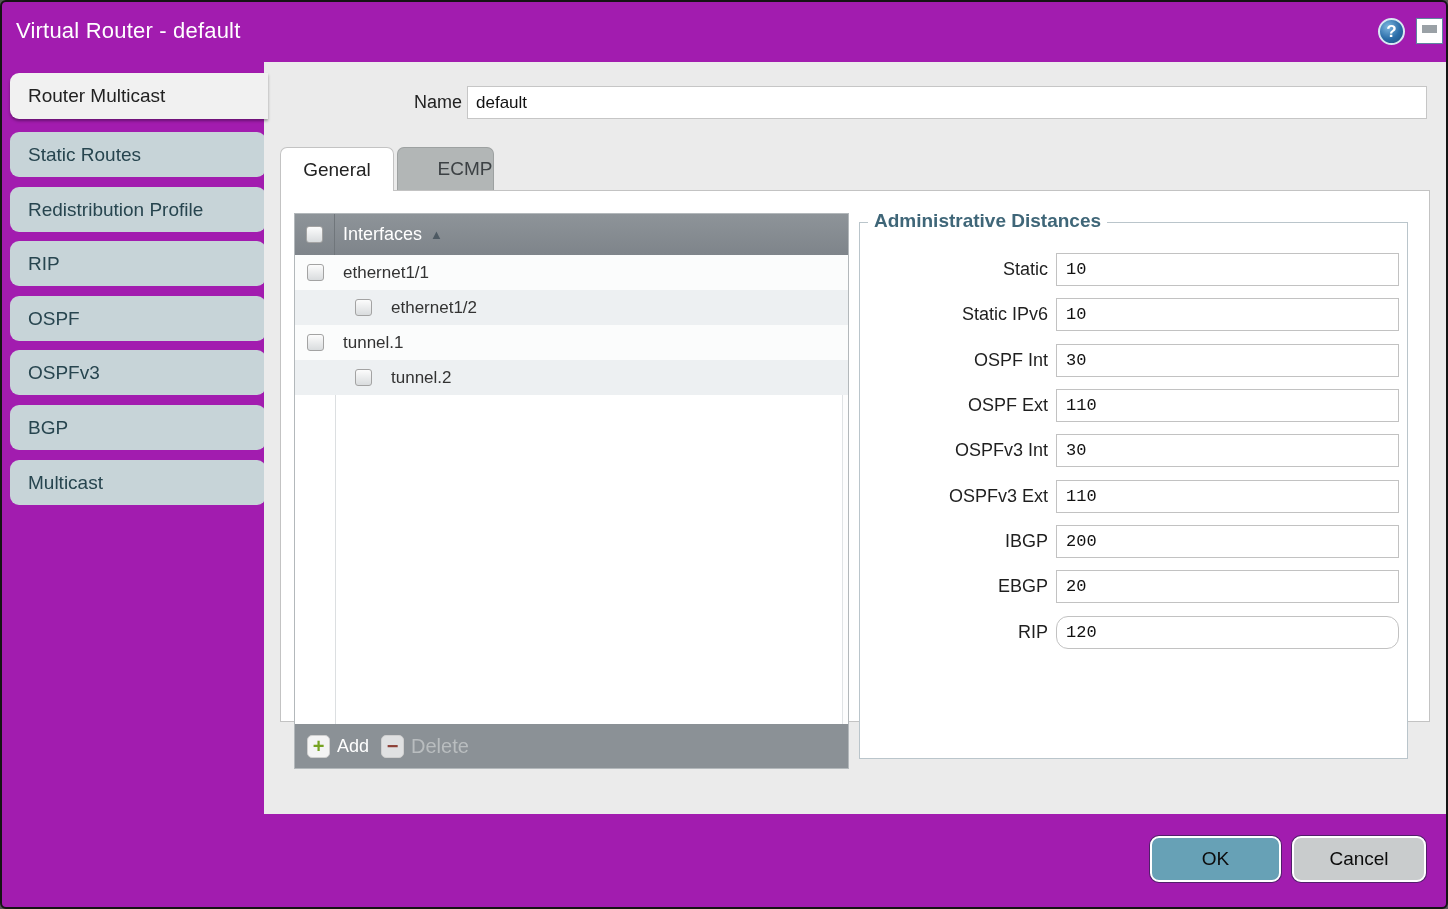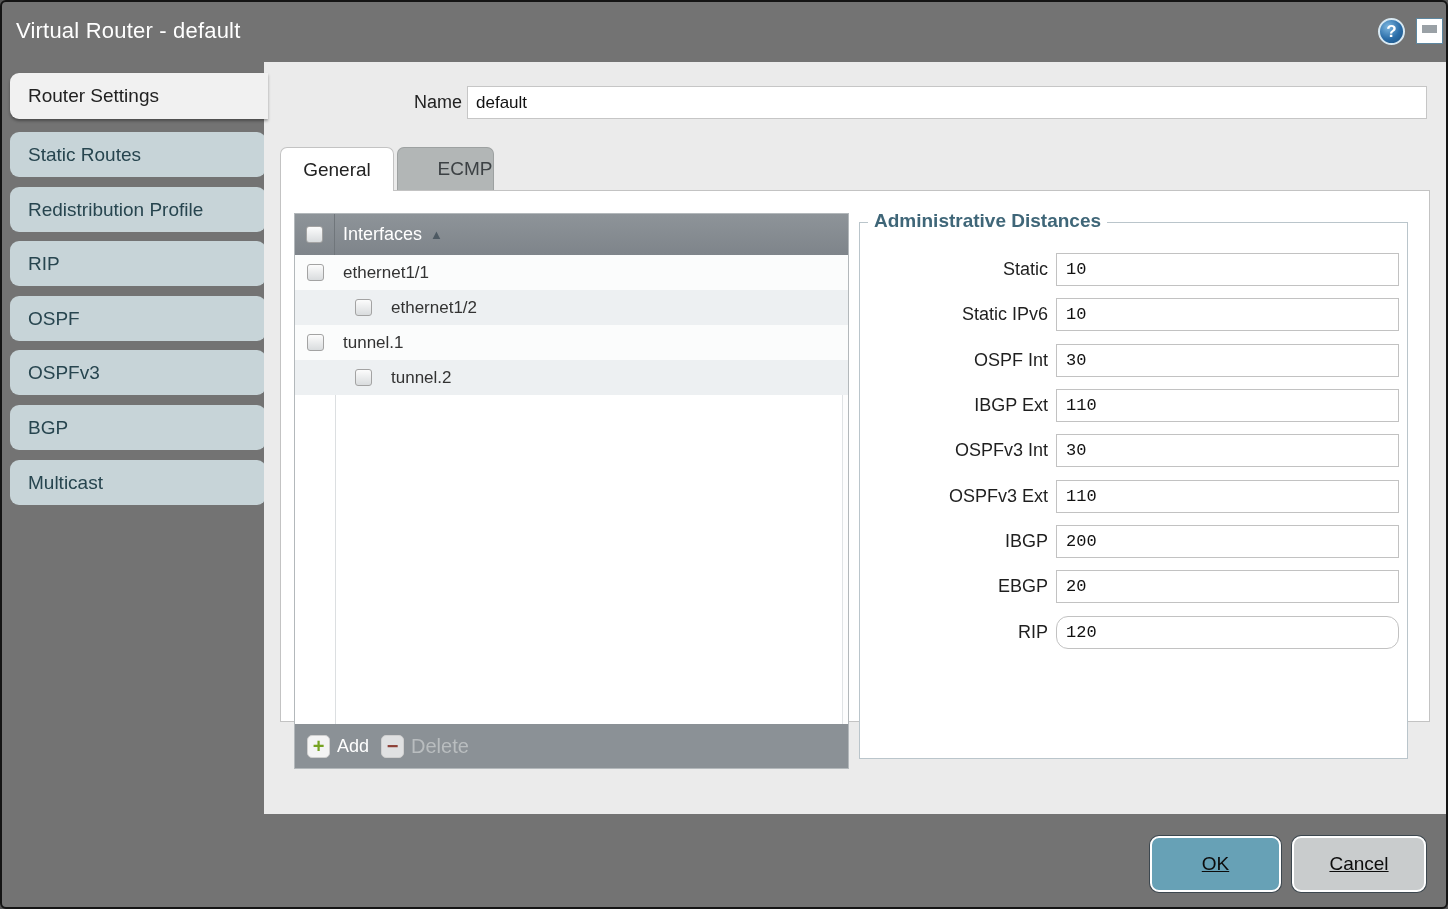--- a/index.html
+++ b/index.html
@@ -1,19 +1,19 @@
 <!DOCTYPE html>
 <html><head>
 <meta charset="utf-8">
 <style>
   * { margin:0; padding:0; box-sizing:border-box; }
   html,body { background:#555; font-family:"Liberation Sans", sans-serif; }
   .window {
     position:relative; width:1448px; height:909px;
-    background:#737373; border:2px solid #141414; border-radius:6px;
+    background:#a21caf; border:2px solid #141414; border-radius:6px;
     overflow:hidden;
   }
   
   .titlebar { position:absolute; left:0; top:0; width:100%; height:60px; }
   .title { position:absolute; left:14px; top:16px; color:#ffffff; font-size:22px; letter-spacing:0.2px; }
   .help-icon {
     position:absolute; left:1376px; top:16px; width:27px; height:27px; border-radius:50%;
     background:radial-gradient(circle at 35% 30%, #7db7e0, #2a6da8 55%, #1b4f7e);
     border:2px solid #d7e8f2; color:#ffffff; font-weight:bold; font-size:17px;
     display:flex; align-items:center; justify-content:center; cursor:pointer;
@@ -88,41 +88,41 @@
   .fieldset { position:absolute; left:578px; top:31px; width:549px; height:537px;
     border:1px solid #bac5cb; background:#ffffff; }
   .legend { position:absolute; left:8px; top:-13px; background:#ffffff; padding:0 6px;
     font-size:19px; font-weight:bold; color:#3f6678; }
   .frow-label { position:absolute; left:0; width:188px; height:33px; line-height:33px;
     text-align:right; font-size:18px; color:#1f1f1f; }
   .frow-input { position:absolute; left:196px; width:343px; height:33px;
     border:1px solid #c2c2c2; background:#ffffff; font-size:17px; padding-left:9px;
     font-family:Liberation Mono, monospace; color:#111; }
   
-  .btn { position:absolute; top:834px; height:56px; border:2px solid #ffffff; border-radius:9px;
+  .btn { position:absolute; top:834px; height:46px; border:2px solid #ffffff; border-radius:9px;
     font-size:19px; color:#0c0c0c; display:flex; align-items:center; justify-content:center;
-    cursor:pointer; box-shadow:0 0 0 1px rgba(15,35,50,0.55);text-decoration:underline; }
+    cursor:pointer; box-shadow:0 0 0 1px rgba(15,35,50,0.55); }
   .btn-ok { left:1148px; width:131px; background:#67a1b6; }
   .btn-cancel { left:1290px; width:134px; background:#c9cccd; }
 </style>
 </head>
 <body>
 
 <div class="window">
 
   <div class="titlebar">
     <div class="title">Virtual Router - default</div>
     <div class="help-icon">?</div>
     <div class="win-icon">
         <div class="bar"></div>
       </div>
   </div>
 
   <div class="sidebar">
-    <div class="side-tab active" style="top:11px">Router Settings</div>
+    <div class="side-tab active" style="top:11px">Router Multicast</div>
     <div class="side-tab" style="top:70px">Static Routes</div>
     <div class="side-tab" style="top:125px">Redistribution Profile</div>
     <div class="side-tab" style="top:179px">RIP</div>
     <div class="side-tab" style="top:234px">OSPF</div>
     <div class="side-tab" style="top:288px">OSPFv3</div>
     <div class="side-tab" style="top:343px">BGP</div>
     <div class="side-tab" style="top:398px">Multicast</div>
   </div>
 
   <div class="content">
@@ -188,21 +188,21 @@
 
         <div class="frow-label" style="top:30px">Static</div>
         <input class="frow-input" style="top: 30px;" value="10">
 
         <div class="frow-label" style="top:75px">Static IPv6</div>
         <input class="frow-input" style="top: 75px;" value="10">
 
         <div class="frow-label" style="top:121px">OSPF Int</div>
         <input class="frow-input" style="top: 121px;" value="30">
 
-        <div class="frow-label" style="top:166px">IBGP Ext</div>
+        <div class="frow-label" style="top:166px">OSPF Ext</div>
         <input class="frow-input" style="top: 166px;" value="110">
 
         <div class="frow-label" style="top:211px">OSPFv3 Int</div>
         <input class="frow-input" style="top: 211px;" value="30">
 
         <div class="frow-label" style="top:257px">OSPFv3 Ext</div>
         <input class="frow-input" style="top: 257px;" value="110">
 
         <div class="frow-label" style="top:302px">IBGP</div>
         <input class="frow-input" style="top: 302px;" value="200">

